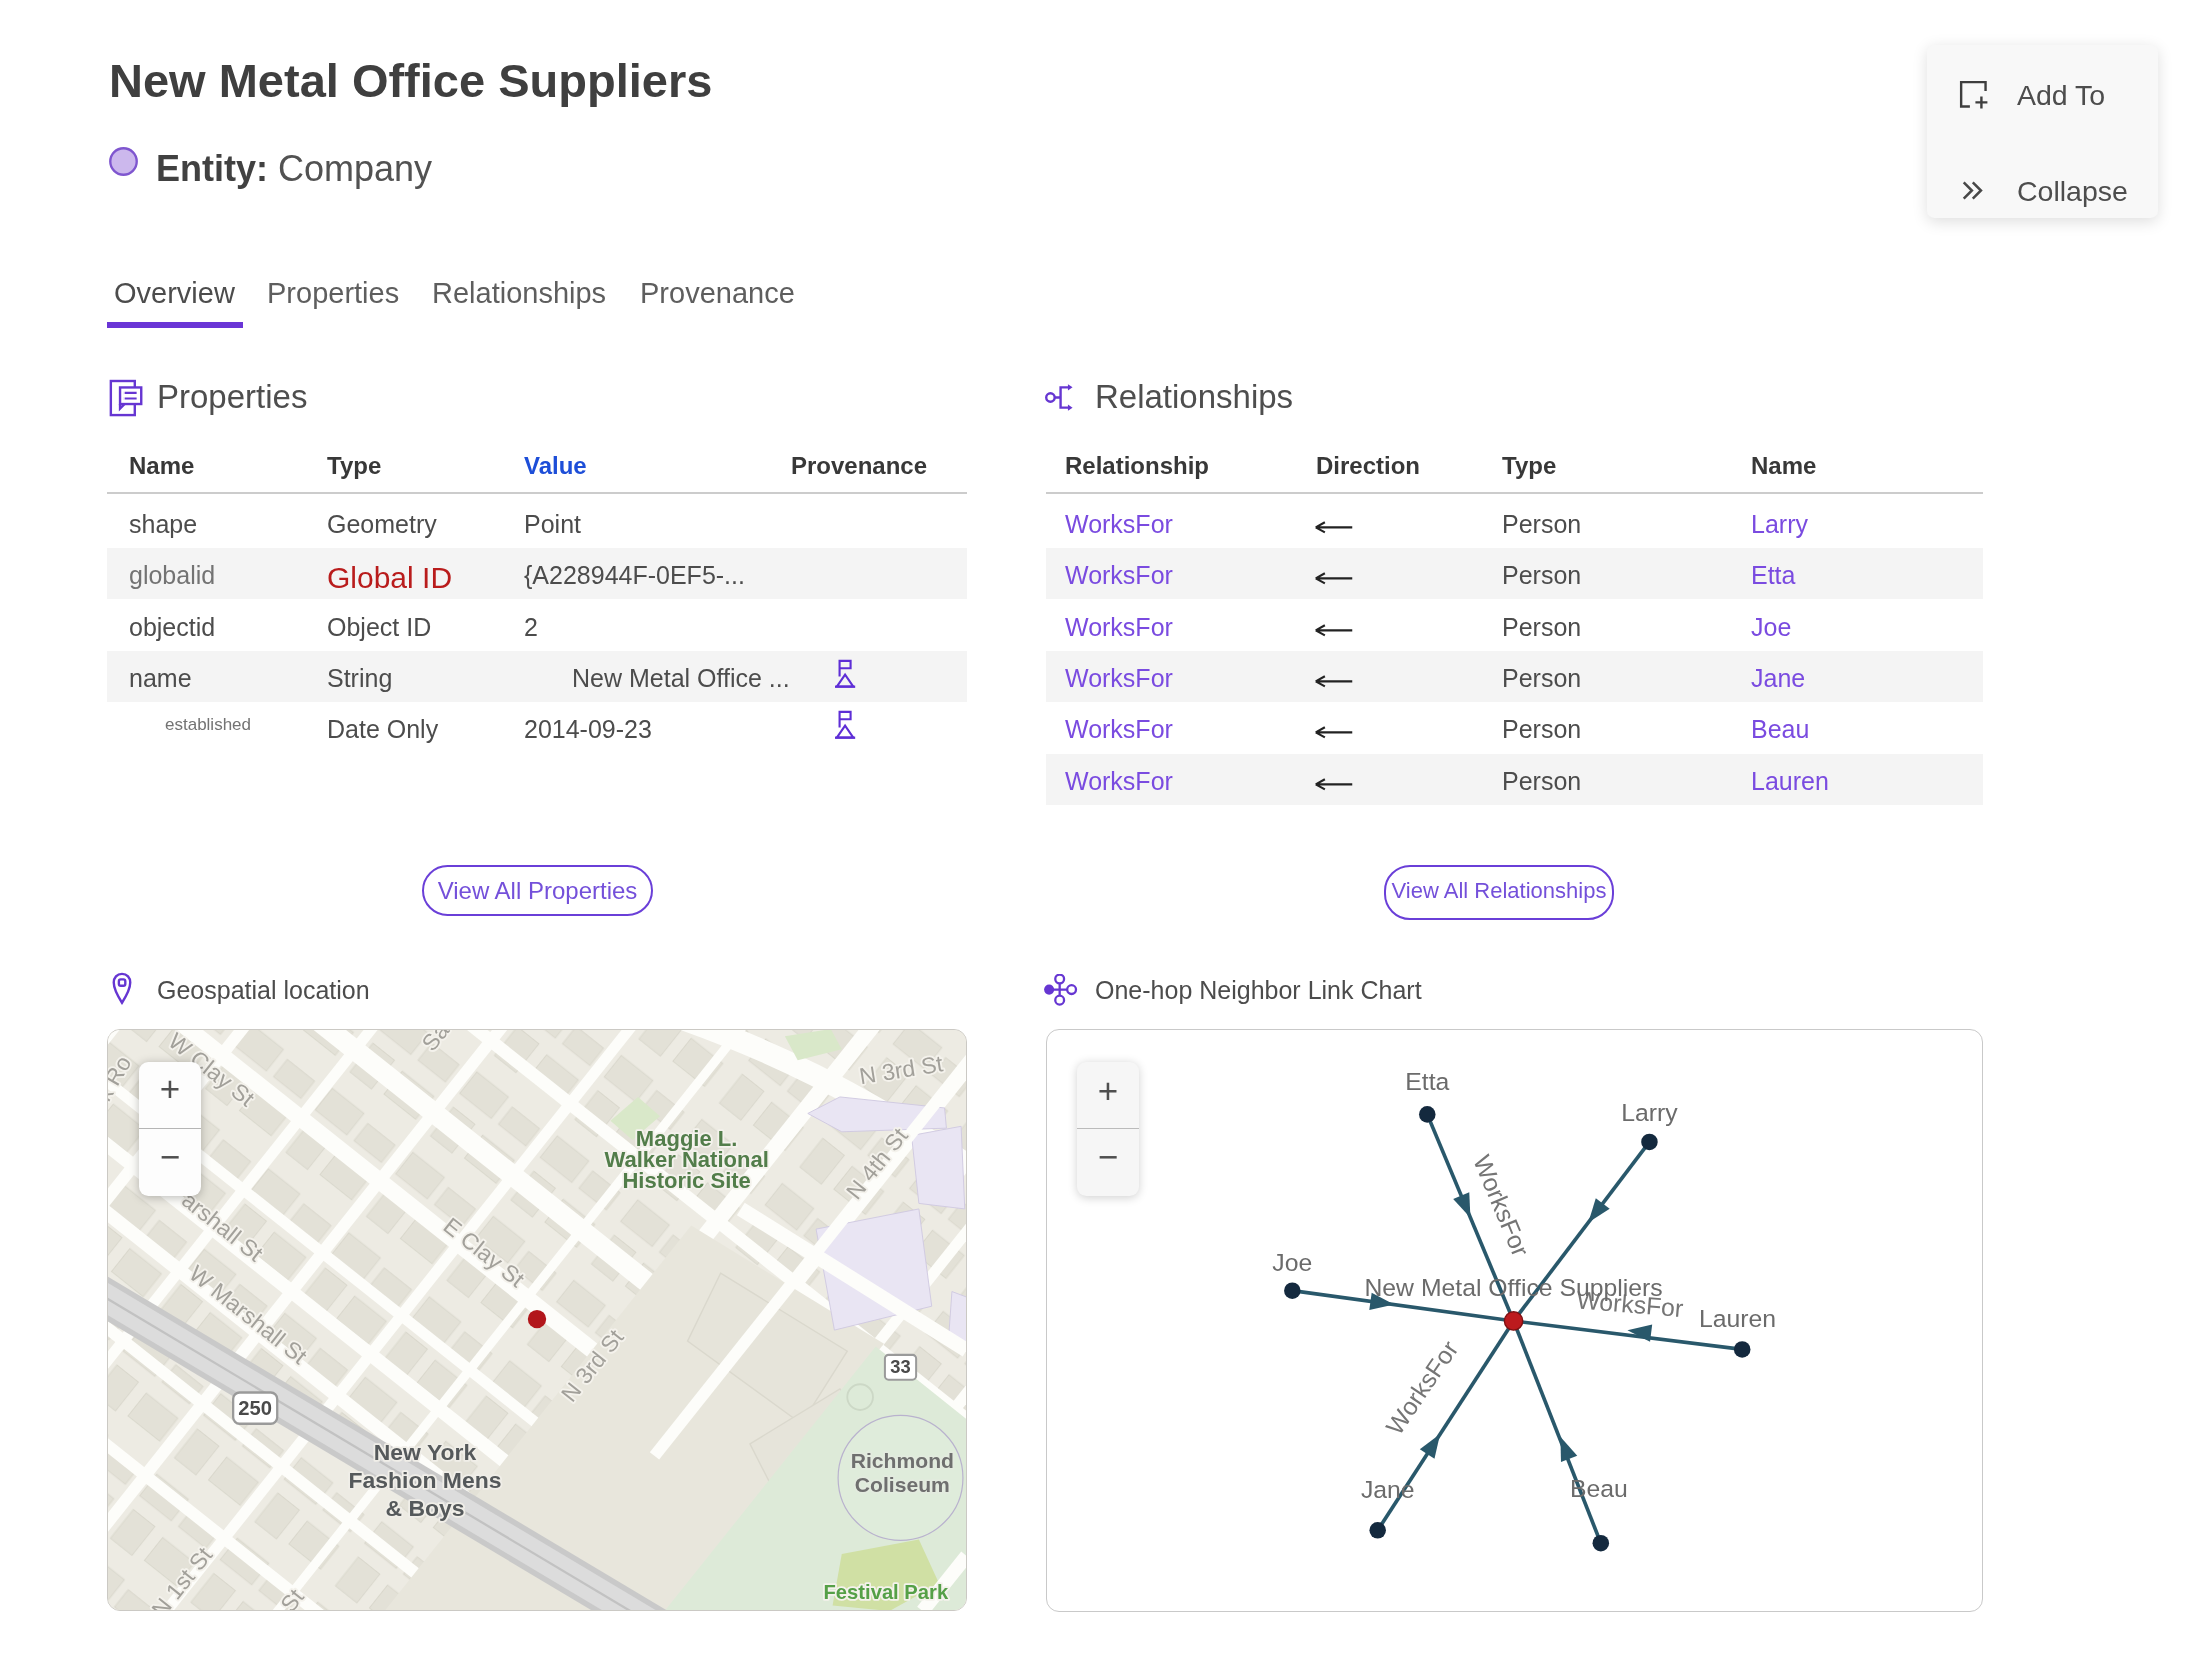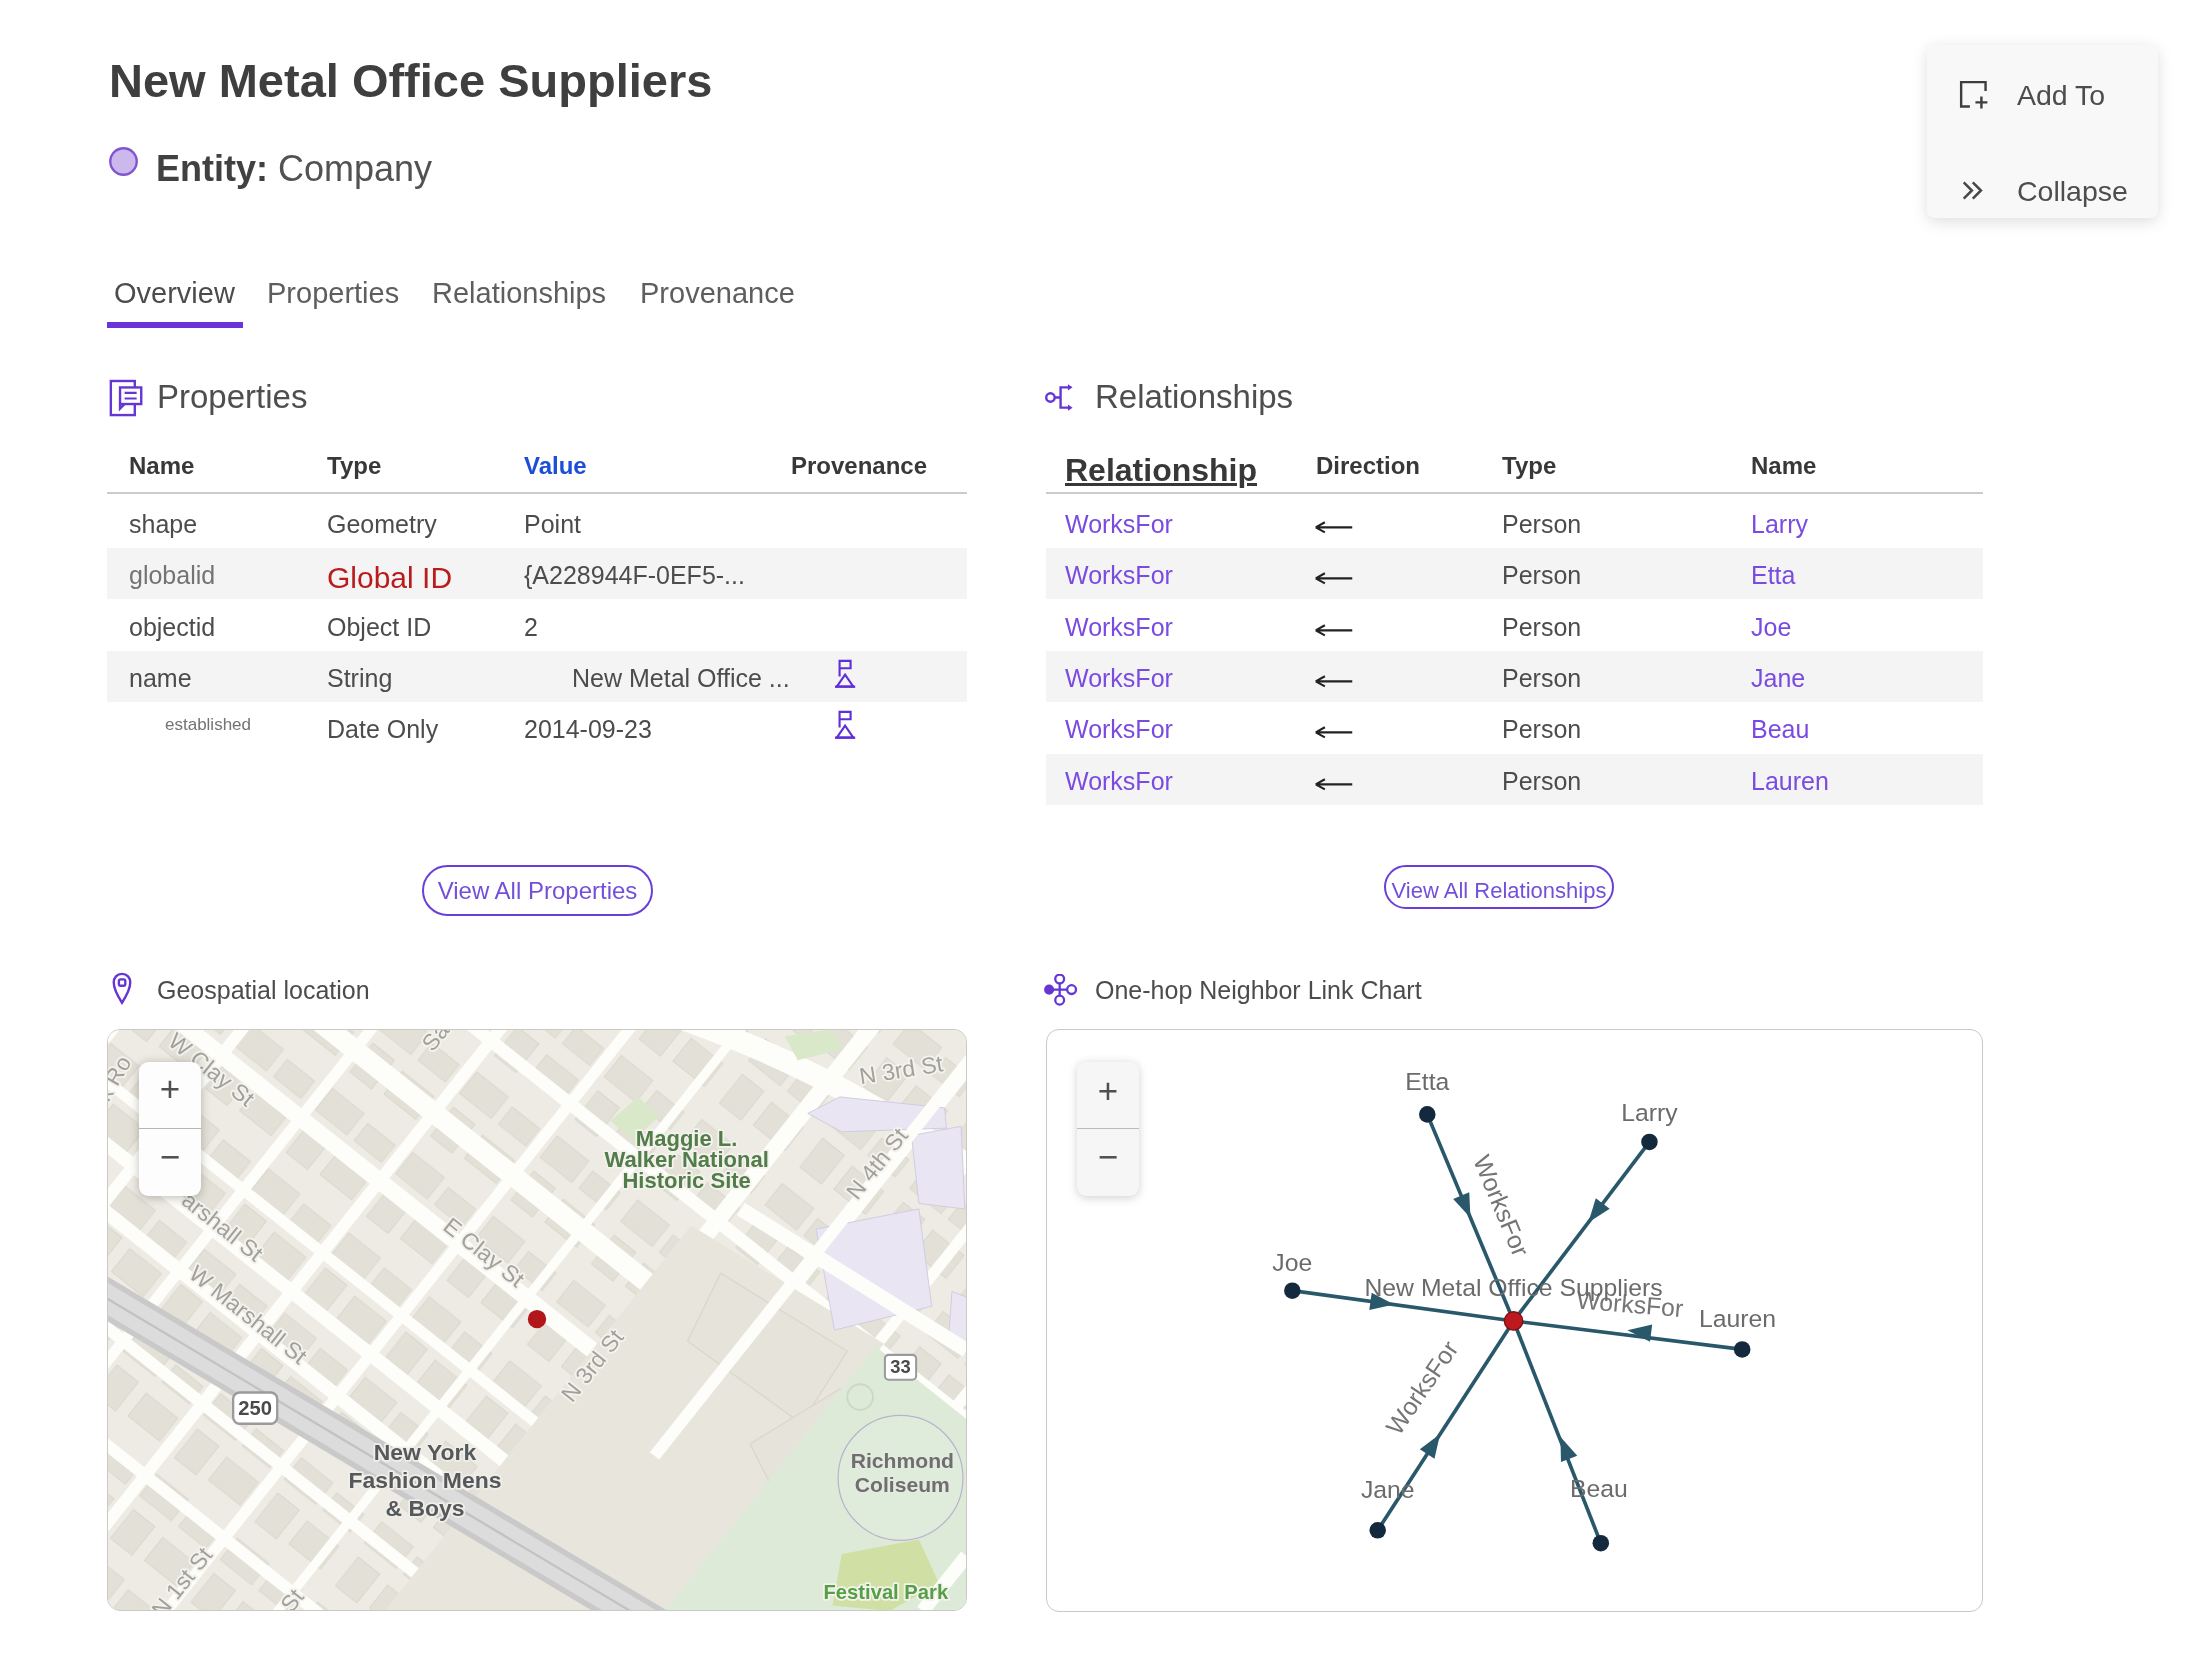--- a/index.html
+++ b/index.html
@@ -77,21 +77,21 @@
   <path d="M5 20 V3 H17 V11 H5"></path>
   <path d="M2 31 L11 18 L20 31 Z"></path>
   <path d="M0 31 H22"></path>
 </svg>
 <svg class="abs" style="left:835px; top:709px;" width="22" height="37" fill="none" stroke="#5e2ed6" stroke-width="2.3" viewBox="0 0 24 40">
   <path d="M5 20 V3 H17 V11 H5"></path>
   <path d="M2 31 L11 18 L20 31 Z"></path>
   <path d="M0 31 H22"></path>
 </svg>
 
-<div class="abs" style="left:1065px; top:452px; font-size:32px; font-weight:bold; color:#383838;text-decoration:underline;">Relationship</div>
+<div class="abs" style="left:1065px; top:452px; font-size:24px; font-weight:bold; color:#383838;">Relationship</div>
 <div class="abs" style="left:1316px; top:452px; font-size:24px; font-weight:bold; color:#383838;">Direction</div>
 <div class="abs" style="left:1502px; top:452px; font-size:24px; font-weight:bold; color:#383838;">Type</div>
 <div class="abs" style="left:1751px; top:452px; font-size:24px; font-weight:bold; color:#383838;">Name</div>
 <div class="abs" style="left:1046px; top:492px; width:937px; height:1.8px; background:#cccccc;"></div>
 <div class="abs" style="left:1046px; top:548px; width:937px; height:51px; background:#f4f4f4;"></div>
 <div class="abs" style="left:1046px; top:651px; width:937px; height:51px; background:#f4f4f4;"></div>
 <div class="abs" style="left:1046px; top:754px; width:937px; height:51px; background:#f4f4f4;"></div>
 <div class="abs" style="left:1065px; top:510px; font-size:25px; color:#7a4be0;">WorksFor</div>
 <div class="abs" style="left:1502px; top:510px; font-size:25px; color:#4c4c4c;">Person</div>
 <div class="abs" style="left:1751px; top:510px; font-size:25px; color:#7a4be0;">Larry</div>
@@ -123,21 +123,21 @@
     <path d="M3 8 H43 M3 8 L13 2.5 M3 8 L13 13.5" stroke="#222" stroke-width="2.4" fill="none"></path>
   </svg>
 <svg class="abs" style="left:1313px; top:725px;" width="42" height="14.7" viewBox="0 0 46 16">
     <path d="M3 8 H43 M3 8 L13 2.5 M3 8 L13 13.5" stroke="#222" stroke-width="2.4" fill="none"></path>
   </svg>
 <svg class="abs" style="left:1313px; top:777px;" width="42" height="14.7" viewBox="0 0 46 16">
     <path d="M3 8 H43 M3 8 L13 2.5 M3 8 L13 13.5" stroke="#222" stroke-width="2.4" fill="none"></path>
   </svg>
 
 <div class="abs" style="left:422px; top:865px; width:231px; height:51px; border:2.3px solid #6a3fd8; border-radius:26px; color:#7450da; font-size:24px; line-height:47px; text-align:center; white-space:nowrap;">View All Properties</div>
-<div class="abs" style="left:1384px; top:865px; width:230px; height:44px; border:2.3px solid #6a3fd8; border-radius:26px; color:#7450da; font-size:22px; line-height:47px; text-align:center; white-space:nowrap;">View All Relationships</div>
+<div class="abs" style="left:1384px; top:865px; width:230px; height:55px; border:2.3px solid #6a3fd8; border-radius:26px; color:#7450da; font-size:22px; line-height:47px; text-align:center; white-space:nowrap;">View All Relationships</div>
 
 <svg class="abs" style="left:111px; top:972px;" width="22" height="34" fill="none" stroke="#6636d2" stroke-width="2.6" viewBox="0 0 24 37">
   <path d="M12 2 C6.5 2 3 6.2 3 11.5 C3 19.5 12 33.5 12 33.5 S21 19.5 21 11.5 C21 6.2 17.5 2 12 2 Z"></path>
   <rect x="8.6" y="8" width="7" height="7" rx="2"></rect>
 </svg>
 <div class="abs" style="left:157px; top:976px; font-size:25px; color:#4c4c4c;">Geospatial location</div>
 <svg class="abs" style="left:1043px; top:974px;" width="37" height="33" fill="none" stroke="#6636d2" stroke-width="2.5" viewBox="0 0 40 36">
   <circle cx="6.5" cy="17" r="5.5" fill="#6636d2" stroke="none"></circle>
   <circle cx="18" cy="5.5" r="4.8"></circle>
   <circle cx="31" cy="17" r="4.8"></circle>

